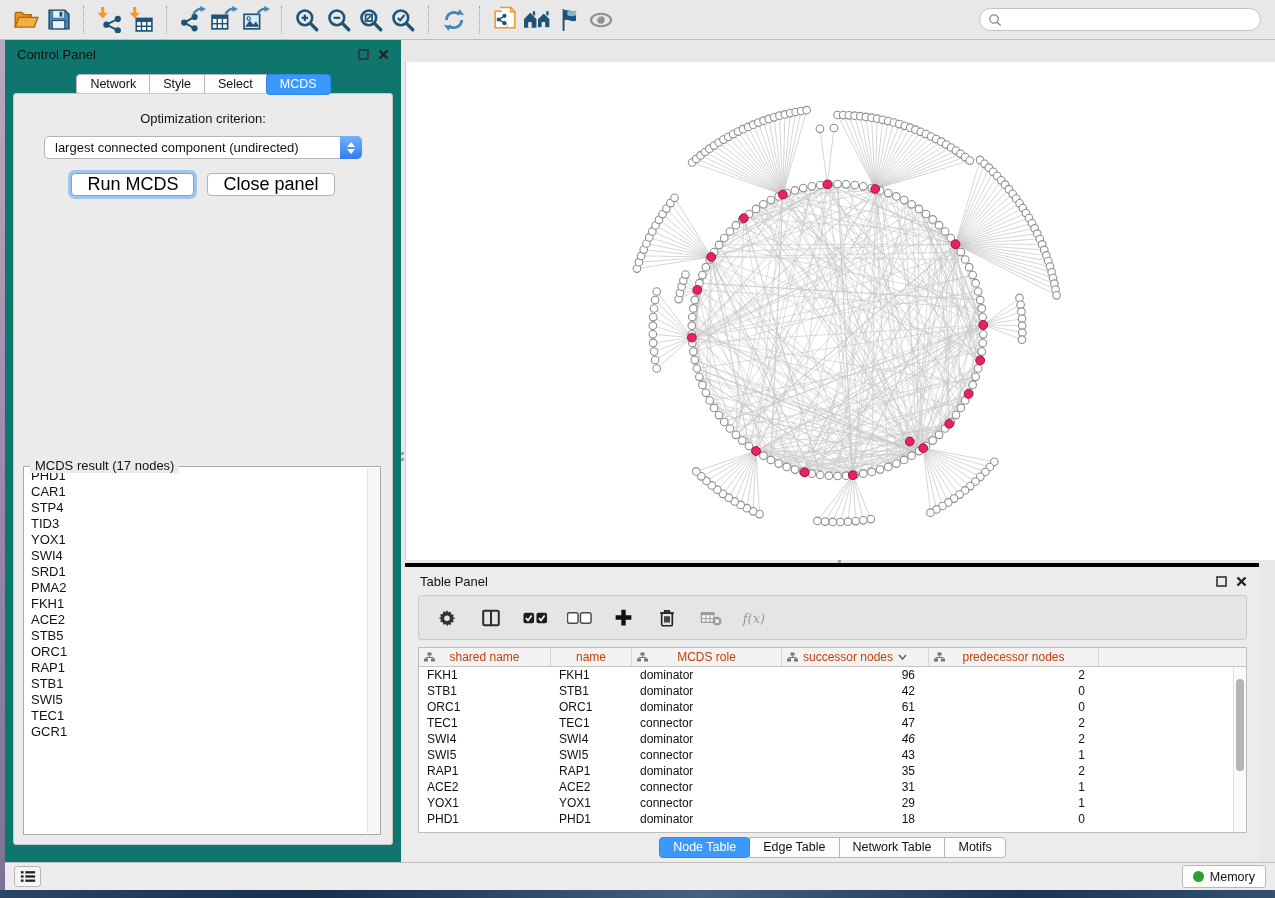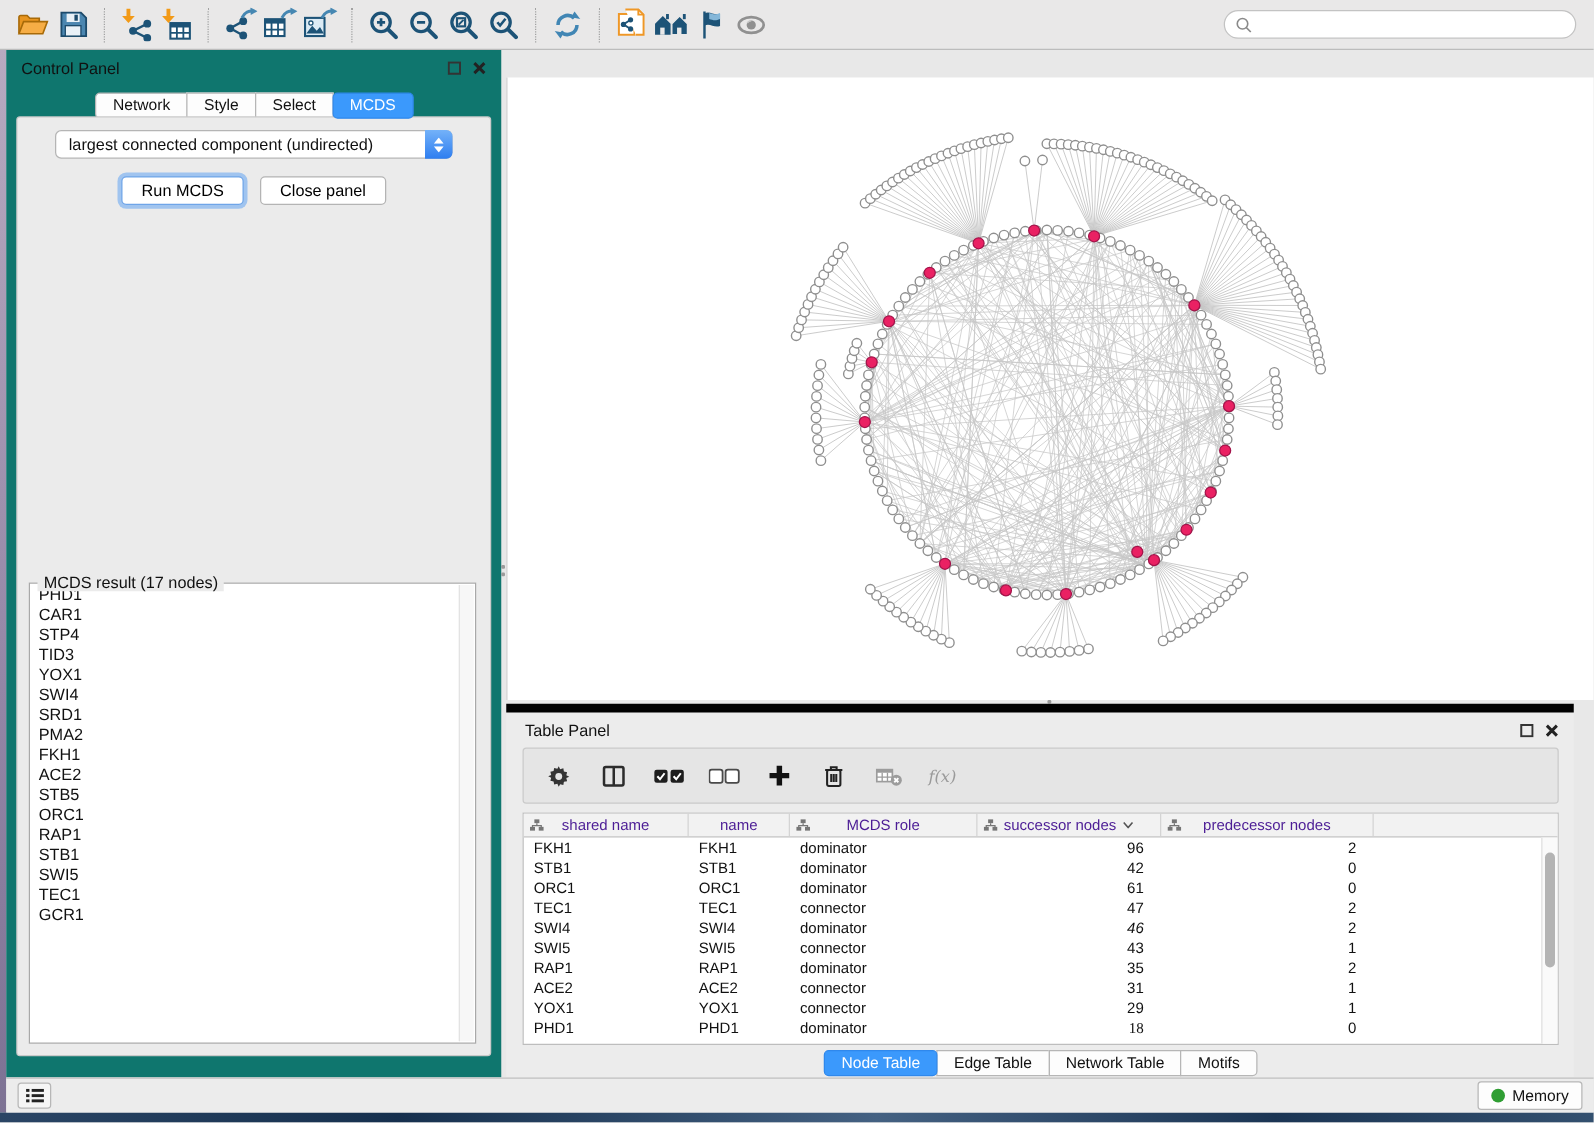--- a/index.html
+++ b/index.html
@@ -34,43 +34,43 @@
   .cp-body{position:absolute;left:8px;right:8px;top:53px;bottom:17px;background:#ebebeb;
            border:1px solid #c9c9c9;border-radius:3px}
   .crit-label{margin-top:17px;text-align:center;font-size:13px}
   .combo{position:relative;margin:10px auto 0;width:318px;height:23px;background:#fff;
          border:1px solid #b5b5b5;border-radius:5px;font-size:13px;line-height:21px;padding-left:10px}
   .combo .step{position:absolute;right:-1px;top:-1px;width:22px;height:23px;
          background:linear-gradient(#74b2f9,#2e7ef0);border-radius:0 5px 5px 0;
          display:flex;flex-direction:column;align-items:center;justify-content:center;gap:2px}
   .btn-row{display:flex;justify-content:center;gap:13px;margin-top:14px}
   .btn{height:23px;padding:0 15px;background:#fff;border:1px solid #b4b4b4;border-radius:4px;
-       font-size:13px;line-height:21px}
+       font-size:18px;line-height:21px}
   .btn.focus{box-shadow:0 0 0 3px rgba(110,170,242,.6);border-color:#6fa5e8}
   .fieldset{position:absolute;left:9px;right:11px;top:372px;bottom:9px;border:1px solid #a9a9a9;background:#fff}
   .legend{position:absolute;top:-9px;left:6px;background:#ebebeb;padding:0 5px;font-size:13px;z-index:2}
   .mcds-list{position:absolute;left:1px;right:1px;top:1px;bottom:1px;background:#fff;overflow:hidden;font-size:13px}
   .mcds-item{padding:0 6px;line-height:16px}
   .list-track{position:absolute;top:1px;bottom:1px;right:1px;width:12px;background:#f7f7f7;border-left:1px solid #e3e3e3}
   
   .netwin{position:absolute;left:405px;top:40px;right:0;height:520px}
   .net-titlebar{position:relative;height:22px;background:linear-gradient(#eeeeee,#dcdcdc);
                 border-bottom:1px solid #b1b1b1;display:flex;align-items:center}
   .tl{width:12px;height:12px;border-radius:50%;margin-left:9px;flex:0 0 auto}
   .net-title{position:absolute;left:0;right:0;text-align:center;font-size:12.5px;color:#222}
   .net-canvas{position:absolute;left:0;top:22px;right:0;bottom:0;background:#fff;border-left:1px solid #cfcfcf}
   
-  .tablepanel{position:absolute;left:405px;top:563px;right:16px;height:299px;background:#ececec;border-top:7px solid #000000}
+  .tablepanel{position:absolute;left:405px;top:563px;right:16px;height:299px;background:#ececec;border-top:4px solid #000000}
   .tp-toolbar{position:absolute;left:13px;right:12px;top:28px;height:45px;background:#e5e5e5;
               border:1px solid #cacaca;border-radius:3px;display:flex;align-items:center;padding-left:15px;gap:18px}
   .tpbtn{width:26px;height:26px;display:flex;align-items:center;justify-content:center}
   .tp-table{position:absolute;left:13px;right:12px;top:80px;height:186px;background:#fff;border:1px solid #bdbdbd}
   .thead{display:flex;height:19px;background:#f2f2f2;border-bottom:1px solid #c6c6c6}
   .th{position:relative;border-right:1px solid #d4d4d4;font-size:12px;display:flex;
-      align-items:center;justify-content:center;gap:5px;color:#4c1d95}
+      align-items:center;justify-content:center;gap:5px;color:#c2410c}
   .th .hicon{position:absolute;left:5px;top:4px}
   .tbody{position:absolute;left:0;right:13px;top:19px;bottom:0;overflow:hidden}
   .trow{display:flex;height:16px;font-size:12px;align-items:center}
   .td{padding:0 8px;white-space:nowrap;overflow:hidden}
   .td.num{text-align:right;padding-right:14px}
   .vscroll{position:absolute;top:19px;right:0;bottom:0;width:13px;background:#fafafa;border-left:1px solid #e0e0e0}
   .vthumb{position:absolute;left:2px;right:2px;top:12px;height:92px;background:#b4b4b4;border-radius:4px}
   .tp-tabs{position:absolute;left:0;right:0;top:270px}
   
   .statusbar{position:absolute;left:5px;right:0;top:862px;height:28px;background:#ececec;border-top:1px solid #c0c0c0}
@@ -273,20 +273,21 @@
         <path d="M1.5 1.5l8 8M9.5 1.5l-8 8" stroke="#222" stroke-width="2.4"></path>
       </svg>
   </span>
   <div class="cp-tabs" id="cp-tabs">
       <div class="seg-tab">Network</div>
       <div class="seg-tab">Style</div>
       <div class="seg-tab">Select</div>
       <div class="seg-tab sel">MCDS</div>
     </div>
   <div class="cp-body">
+    <div class="crit-label">Optimization criterion:</div>
     <div class="combo">
       <span>largest connected component (undirected)</span>
       <span class="step">
         <svg width="8" height="5">
             <polygon points="4,0 8,5 0,5" fill="#fff"></polygon>
           </svg>
         <svg width="8" height="5">
             <polygon points="0,0 8,0 4,5" fill="#fff"></polygon>
           </svg>
       </span>
@@ -1288,21 +1289,21 @@
           <div class="td" style="width: 132px;">YOX1</div>
           <div class="td" style="width: 81px;">YOX1</div>
           <div class="td" style="width: 150px;">connector</div>
           <div class="td num" style="width: 147px;">29</div>
           <div class="td num" style="width: 170px;">1</div>
         </div>
         <div class="trow">
           <div class="td" style="width: 132px;">PHD1</div>
           <div class="td" style="width: 81px;">PHD1</div>
           <div class="td" style="width: 150px;">dominator</div>
-          <div class="td num" style="width: 147px; font-family: Liberation Serif, serif;">18</div>
+          <div class="td num" style="width: 147px;">18</div>
           <div class="td num" style="width: 170px;">0</div>
         </div>
       </div>
     <div class="vscroll">
       <div class="vthumb"></div>
     </div>
   </div>
 
   <div class="tp-tabs" id="tp-tabs">
       <div class="seg-tab sel">Node Table</div>

